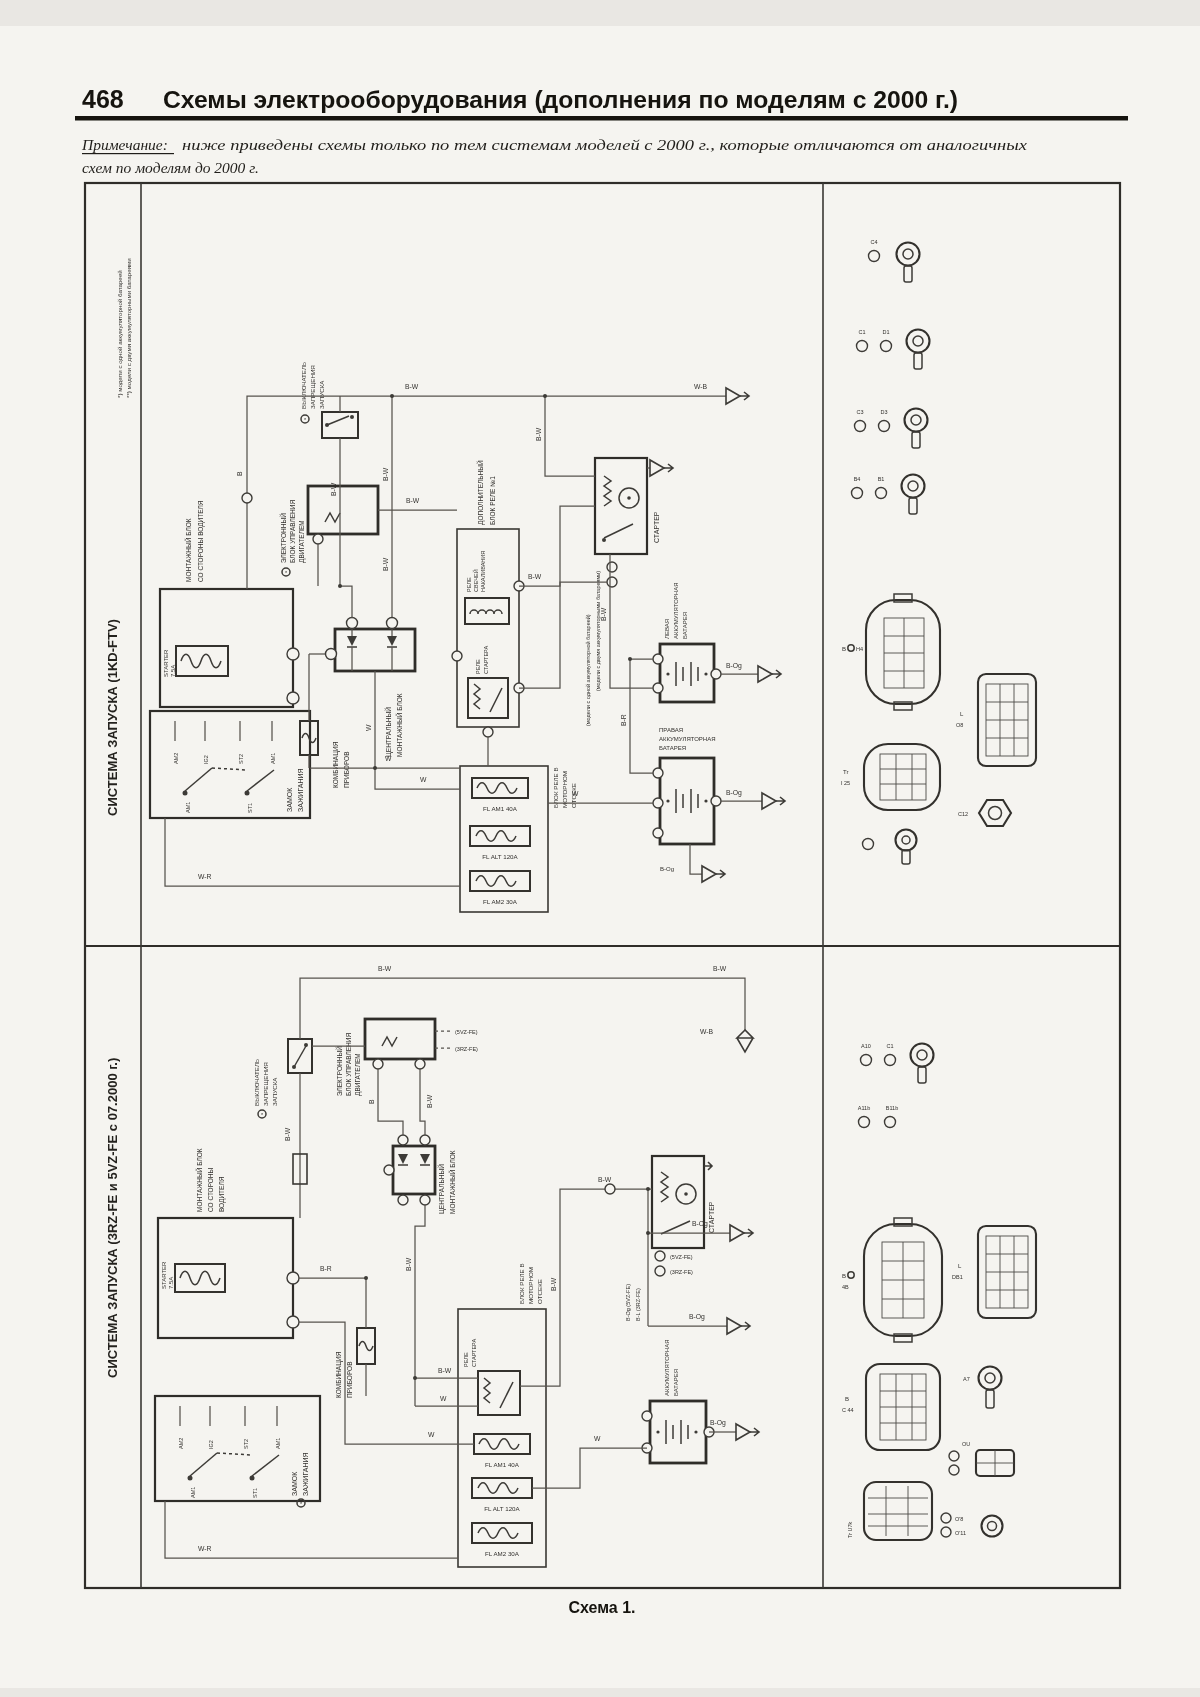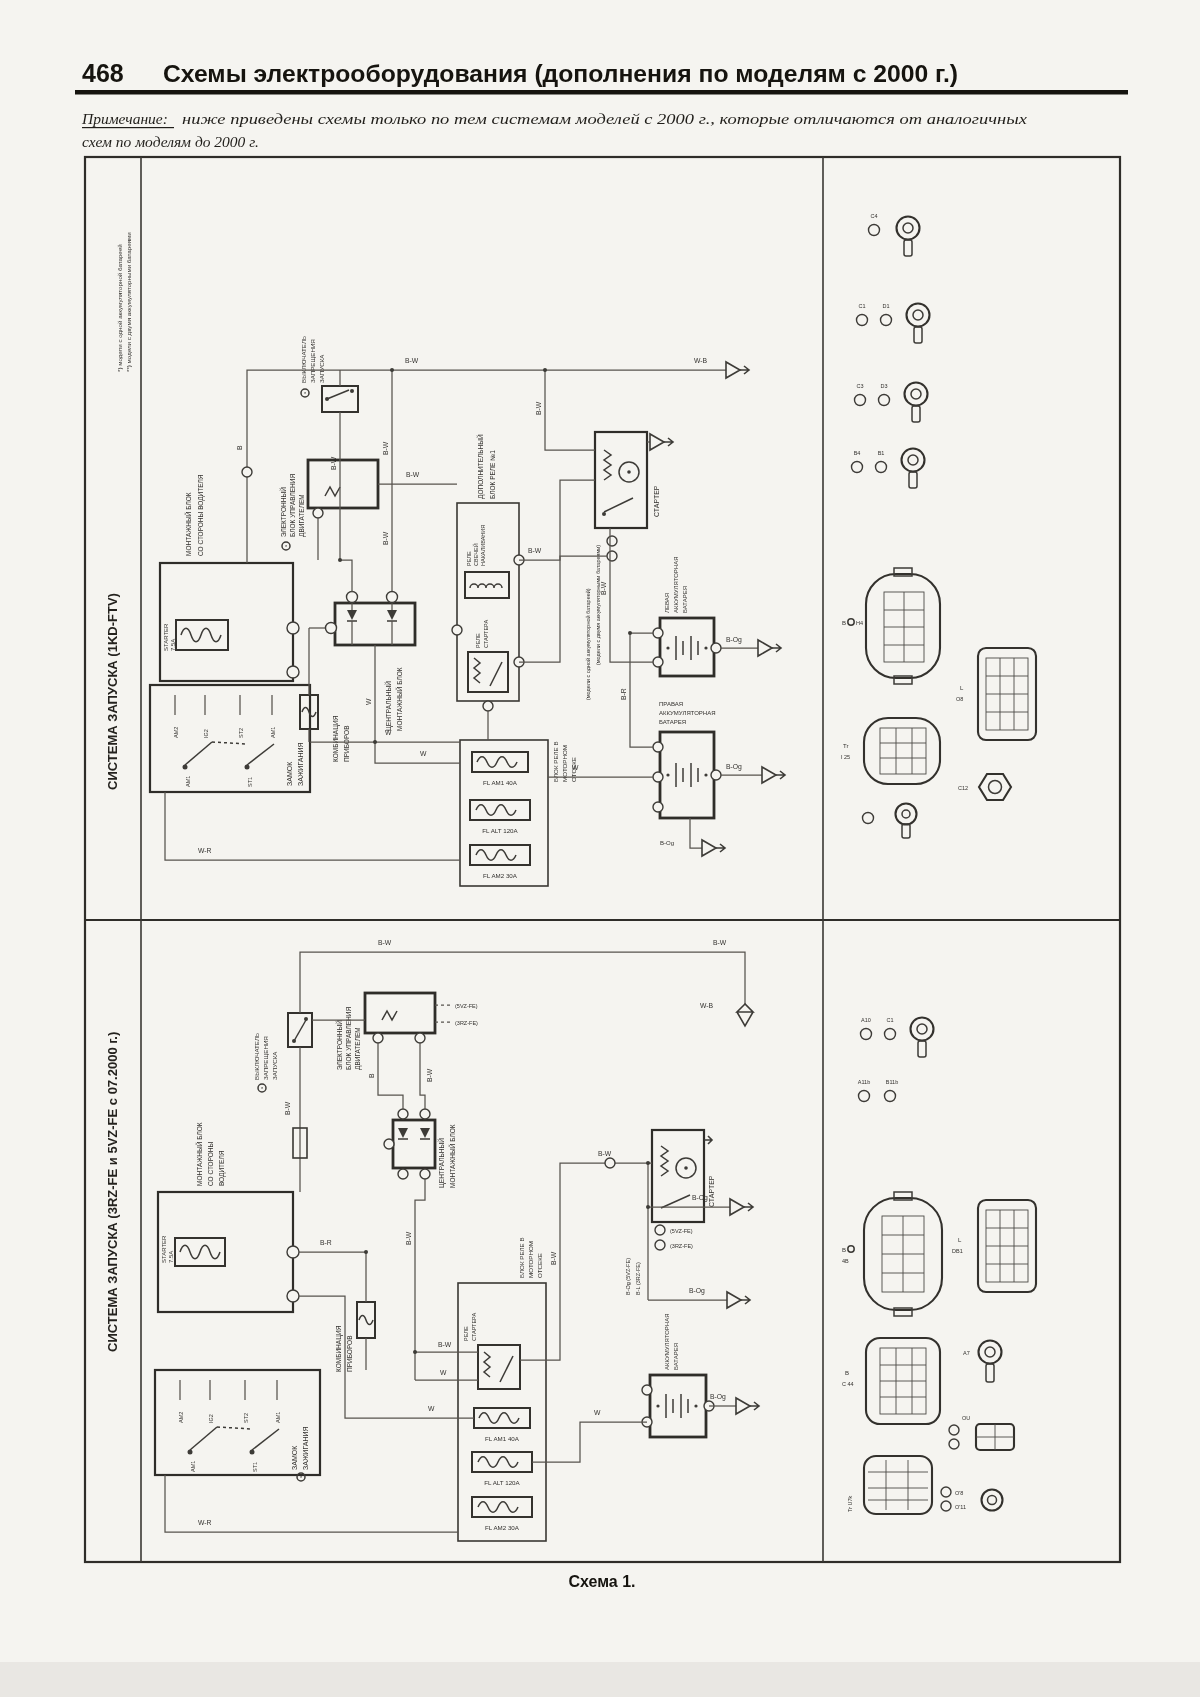--- a/index.html
+++ b/index.html
@@ -1,17 +1,17 @@
 <!DOCTYPE html>
 <html><head>
 <meta charset="utf-8">
 <style>
   html,body{margin:0;padding:0;background:#e9e7e3;}
   #page{position:relative;width:1200px;height:1662px;background:#f5f4f0;overflow:hidden;
-        font-family:"Liberation Sans",sans-serif;}
+        font-family:"Liberation Sans",sans-serif;margin-top:26px;}
   svg text{fill:#33312e;font-family:"Liberation Sans",sans-serif;}
   .tn{font-weight:bold;font-size:25px;fill:#16140f;}
   .th{font-weight:bold;font-size:23px;fill:#16140f;}
   .ti{font-style:italic;font-size:15.5px;font-family:"Liberation Serif",serif;fill:#201e1a;}
   .ts{font-weight:bold;font-size:13px;fill:#24221e;}
   .cap{font-weight:bold;font-size:16px;fill:#16140f;}
   .tc7{font-size:7px;} .tc{font-size:6.5px;} .tc6{font-size:6px;}
   .tt{font-size:5.5px;} .tw{font-size:6.8px;} .tf{font-size:6.2px;}
   .bx{fill:none;stroke:#2f2d29;stroke-width:2.2;}
   .bx3{fill:none;stroke:#2f2d29;stroke-width:2.8;}

